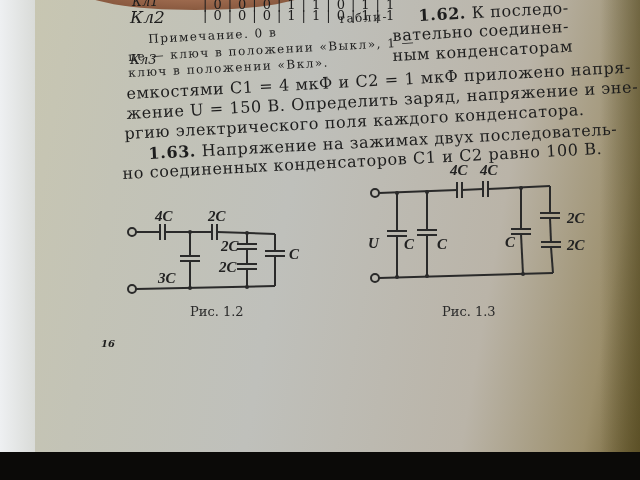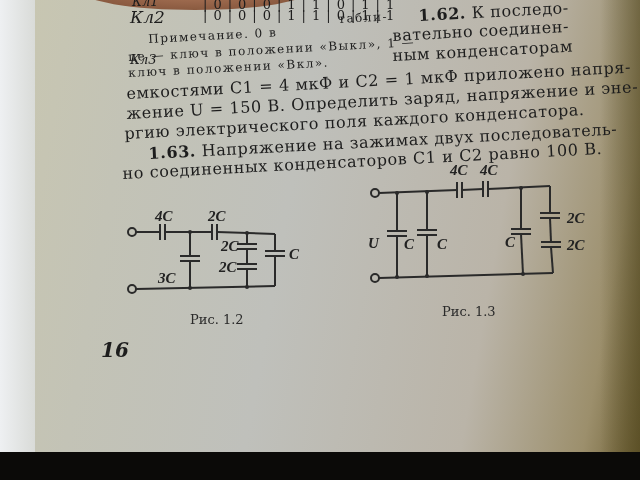--- a/index.html
+++ b/index.html
@@ -91,21 +91,21 @@
       <circle cx="190" cy="288" r="2"></circle>
         <circle cx="247" cy="287" r="2"></circle>
     </g>
   </svg>
   <div class="label" style="left:155px;top:208px;">4C</div>
   <div class="label" style="left:158px;top:250px;margin-top:20px;">3C</div>
   <div class="label" style="left:208px;top:208px;">2C</div>
   <div class="label" style="left:221px;top:238px;">2C</div>
   <div class="label" style="left:219px;top:259px;">2C</div>
   <div class="label" style="left:289px;top:246px;">C</div>
-  <div class="cap" style="left:190px;top:304px;margin-top:8px;">Рис. 1.2</div>
+  <div class="cap" style="left:190px;top:304px;">Рис. 1.2</div>
 
   <svg width="640" height="452" style="left:0;top:0;">
     <g stroke="#2a2a2a" stroke-width="2" fill="none">
       <circle cx="375" cy="193" r="4"></circle>
       <circle cx="375" cy="278" r="4"></circle>
       <line x1="379" y1="193" x2="457" y2="190"></line>
       <line x1="457" y1="182" x2="457" y2="198"></line>
         <line x1="462" y1="182" x2="462" y2="198"></line>
       <line x1="462" y1="190" x2="483" y2="189"></line>
       <line x1="483" y1="181" x2="483" y2="197"></line>
@@ -144,14 +144,14 @@
   <div class="label" style="left:368px;top:235px;">U</div>
   <div class="label" style="left:404px;top:236px;">C</div>
   <div class="label" style="left:437px;top:236px;">C</div>
   <div class="label" style="left:450px;top:162px;">4C</div>
   <div class="label" style="left:480px;top:162px;">4C</div>
   <div class="label" style="left:505px;top:234px;">C</div>
   <div class="label" style="left:567px;top:210px;">2C</div>
   <div class="label" style="left:567px;top:237px;">2C</div>
   <div class="cap" style="left:442px;top:304px;">Рис. 1.3</div>
 
-  <div class="txt it b" style="left:101px;top:338px;font-size:20px;">16</div>
+  <div class="txt it b" style="left:101px;top:338px;font-size:10px;">16</div>
 </div>
 
 </body></html>

